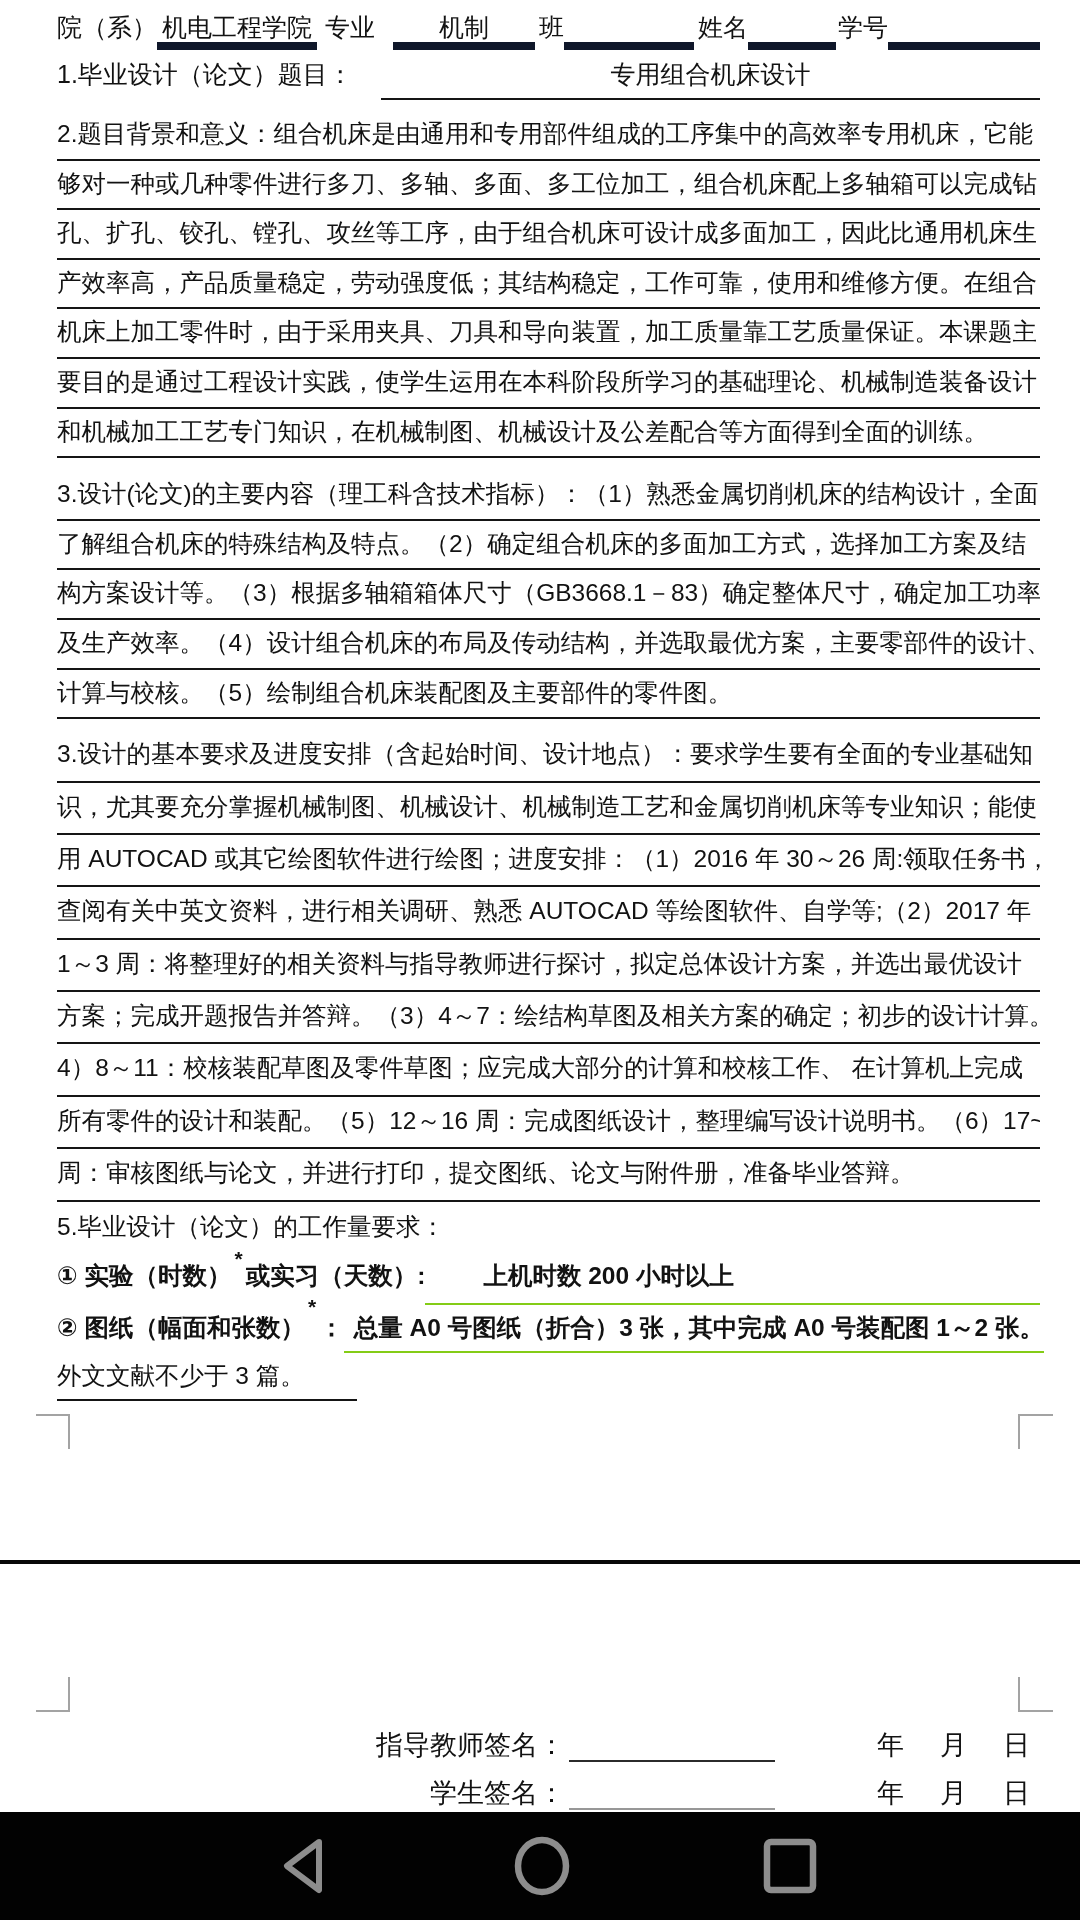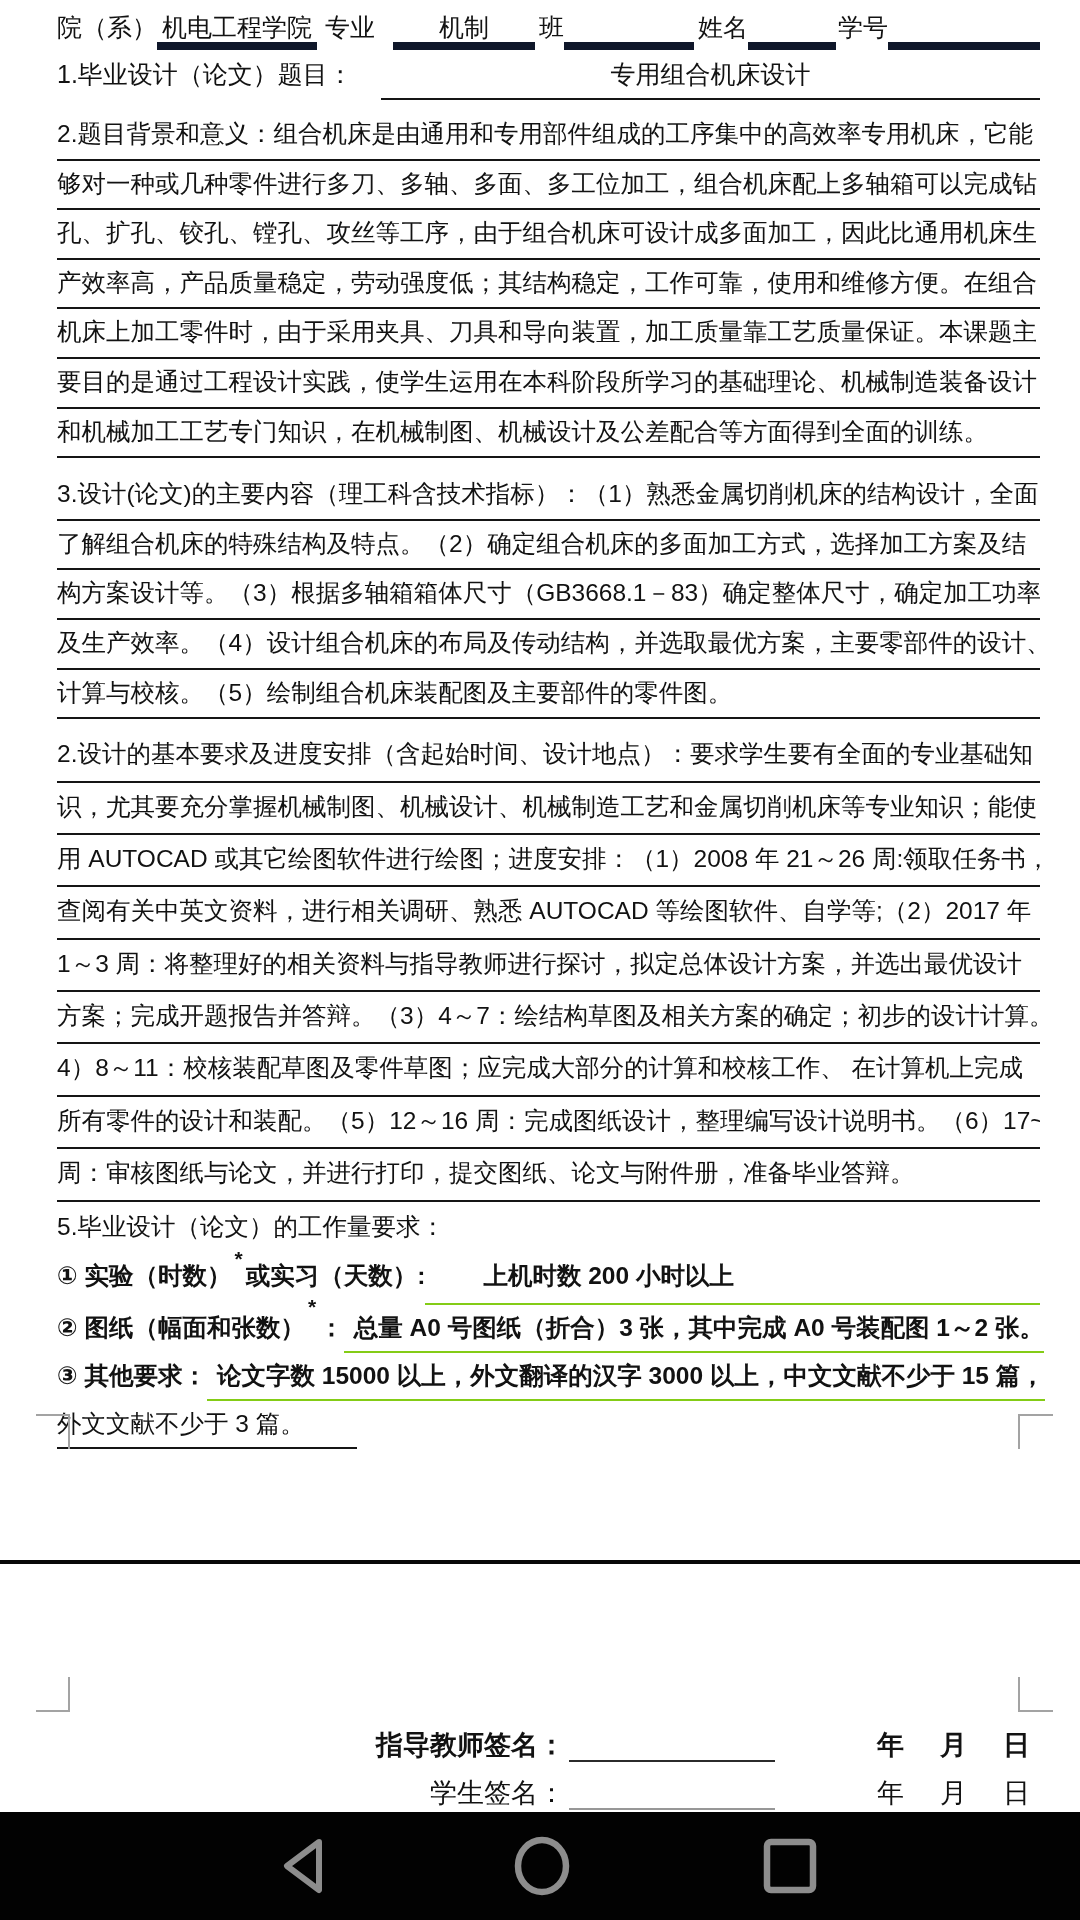--- a/index.html
+++ b/index.html
@@ -41,21 +41,21 @@
   .wl-cont span{display:inline-block;border-bottom:2px solid #151515;padding-right:52px;height:46px;}
 
   
   .mark{position:absolute;}
   .mark div{position:absolute;background:#a3a3a3;}
   
   .page-sep{position:absolute;left:0;top:1560px;width:1080px;height:4px;background:#070707;}
   
   .sig-row{position:absolute;left:57px;width:983px;display:flex;align-items:flex-end;
            font-size:27px;line-height:34px;white-space:nowrap;}
-  .sig-teacher{top:1728px;font-weight:bold;}
+  .sig-teacher{top:1728px;}
   .sig-student{top:1776px;}
   .sig-spacer{flex:1 1 auto;}
   .sig-line{display:inline-block;width:206px;height:32px;border-bottom:2px solid #2b2b2b;margin-left:4px;}
   .sig-line.gray{border-bottom-color:#979797;}
   .sig-date{margin-left:66px;margin-right:10px;display:flex;}
   .sig-date span{margin-left:36px;}
   
   .navbar{position:absolute;left:0;top:1812px;width:1080px;height:108px;background:#020202;}
   .nav-btn{position:absolute;top:0;height:108px;display:flex;align-items:center;justify-content:center;}
   .nav-back{left:253px;width:100px;}
@@ -97,23 +97,23 @@
 
   <div class="para p3">
     <div class="bl">3.设计(论文)的主要内容（理工科含技术指标）：（1）熟悉金属切削机床的结构设计，全面</div>
     <div class="bl">了解组合机床的特殊结构及特点。（2）确定组合机床的多面加工方式，选择加工方案及结</div>
     <div class="bl">构方案设计等。（3）根据多轴箱箱体尺寸（GB3668.1－83）确定整体尺寸，确定加工功率</div>
     <div class="bl">及生产效率。（4）设计组合机床的布局及传动结构，并选取最优方案，主要零部件的设计、</div>
     <div class="bl">计算与校核。（5）绘制组合机床装配图及主要部件的零件图。</div>
   </div>
 
   <div class="para p4">
-    <div class="bl">2.设计的基本要求及进度安排（含起始时间、设计地点）：要求学生要有全面的专业基础知</div>
+    <div class="bl">3.设计的基本要求及进度安排（含起始时间、设计地点）：要求学生要有全面的专业基础知</div>
     <div class="bl">识，尤其要充分掌握机械制图、机械设计、机械制造工艺和金属切削机床等专业知识；能使</div>
-    <div class="bl">用 AUTOCAD 或其它绘图软件进行绘图；进度安排：（1）2008 年 21～26 周:领取任务书，</div>
+    <div class="bl">用 AUTOCAD 或其它绘图软件进行绘图；进度安排：（1）2016 年 30～26 周:领取任务书，</div>
     <div class="bl">查阅有关中英文资料，进行相关调研、熟悉 AUTOCAD 等绘图软件、自学等;（2）2017 年</div>
     <div class="bl">1～3 周：将整理好的相关资料与指导教师进行探讨，拟定总体设计方案，并选出最优设计</div>
     <div class="bl">方案；完成开题报告并答辩。（3）4～7：绘结构草图及相关方案的确定；初步的设计计算。</div>
     <div class="bl">4）8～11：校核装配草图及零件草图；应完成大部分的计算和校核工作、 在计算机上完成</div>
     <div class="bl">所有零件的设计和装配。（5）12～16 周：完成图纸设计，整理编写设计说明书。（6）17~18</div>
     <div class="bl">周：审核图纸与论文，并进行打印，提交图纸、论文与附件册，准备毕业答辩。</div>
   </div>
 
   <div class="wl-head">5.毕业设计（论文）的工作量要求：</div>
 
@@ -124,24 +124,20 @@
     <span class="wl-val pad1 wl-txt" style="flex:1 1 auto">上机时数 200 小时以上</span>
   </div>
 
   <div class="wl-line wl-2">
     <span class="wl-txt">② 图纸（幅面和张数）</span>
     <span class="wl-sup">*</span>
     <span class="wl-txt">：</span>
     <span class="wl-val pad2 wl-txt" style="flex:1 1 auto">总量 A0 号图纸（折合）3 张，其中完成 A0 号装配图 1～2 张。</span>
   </div>
 
-  <div class="wl-line wl-3">
-    <span class="wl-txt">③ 其他要求：</span>
-    <span class="wl-val pad2 wl-txt" style="flex:1 1 auto">论文字数 15000 以上，外文翻译的汉字 3000 以上，中文文献不少于 15 篇，</span>
-  </div>
 
   <div class="wl-cont">
     <span>外文文献不少于 3 篇。</span>
   </div>
 </div>
 
 <div class="mark">
   <div style="left:36px;top:1414px;width:34px;height:2px;"></div>
   <div style="left:68px;top:1414px;width:2px;height:35px;"></div>
 </div>

